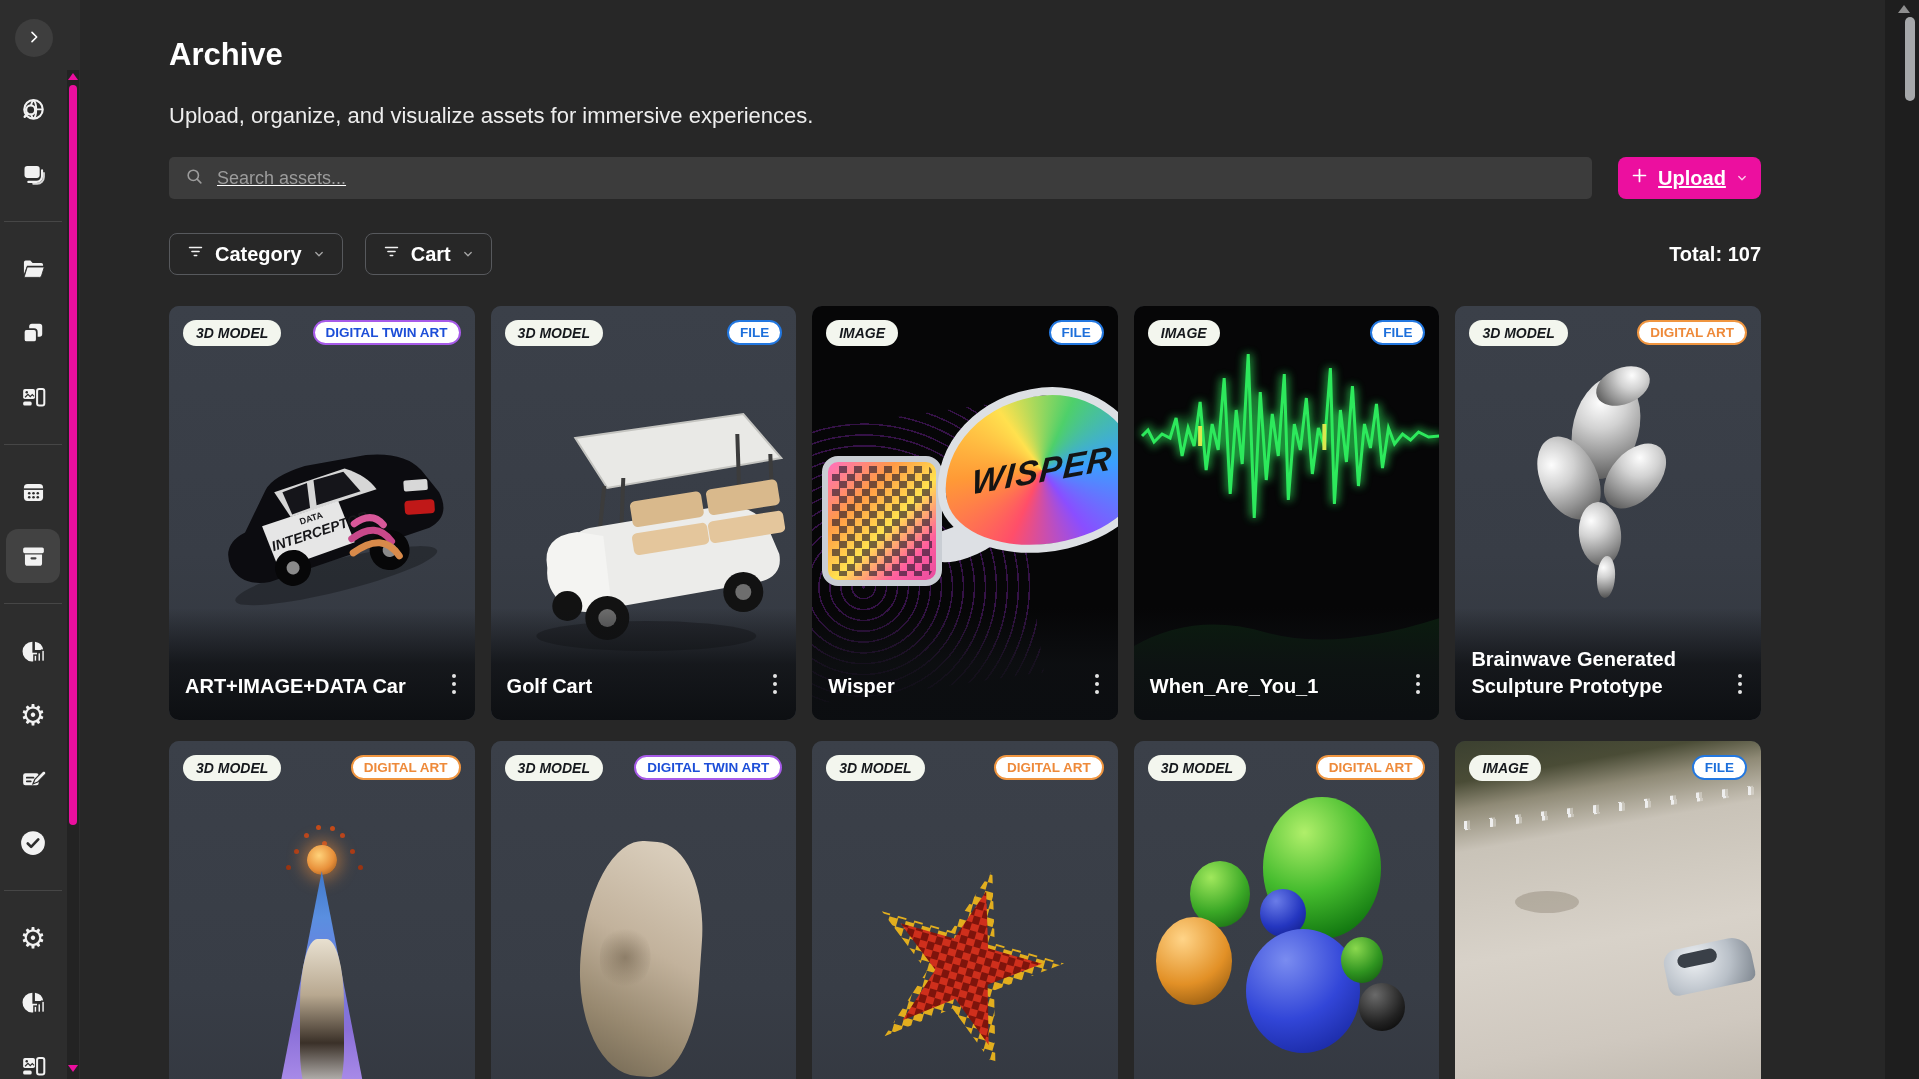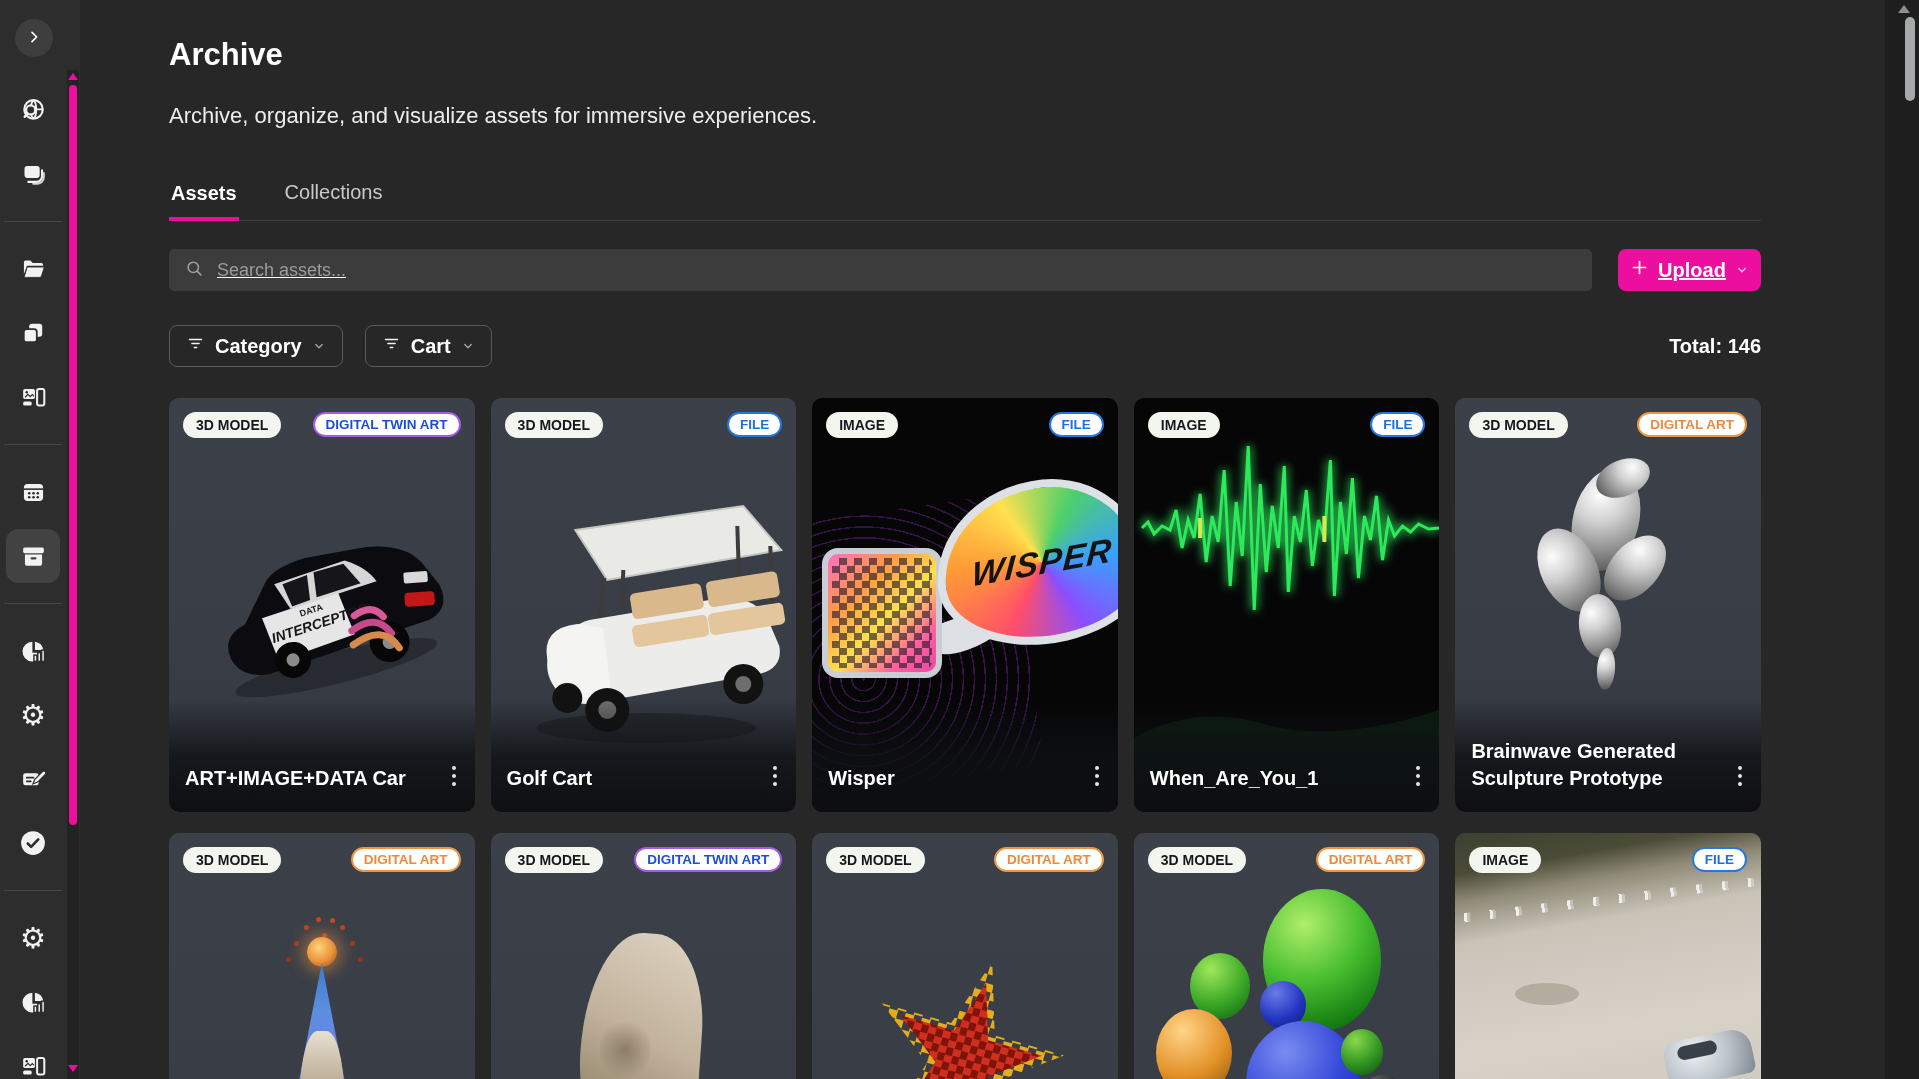--- a/index.html
+++ b/index.html
@@ -60,21 +60,21 @@
   .filter-btn .chev { color:#a8a8a8; display:flex; }
   .total-label { margin-left:auto; font-size:20px; font-weight:700; color:#fff; }
 
   
   .grid { margin-top:31px; display:grid; grid-template-columns:repeat(5,1fr); gap:21px 16px; }
   .card { height:414px; border-radius:10px; position:relative; overflow:hidden; background:#30353d; cursor:pointer; }
   .media { position:absolute; inset:0; }
   .fade { position:absolute; left:0; right:0; bottom:0; height:112px;
     background:linear-gradient(180deg,rgba(16,18,22,0) 0%,rgba(14,16,19,.8) 50%,rgba(12,14,17,.97) 100%); }
   .badge-row { position:absolute; top:14px; left:14px; right:14px; display:flex; justify-content:space-between; align-items:flex-start; z-index:3; }
-  .badge-type { background:#f3f6ee; color:#15181c; font-size:14px; font-weight:700; padding:5px 13px; border-radius:999px; }
+  .badge-type { background:#f3f6ee; color:#15181c; font-size:14px; font-weight:700; padding:5px 13px; border-radius:999px;font-style:italic; }
   .badge-tag { background:#fff; font-size:13.5px; font-weight:700; padding:3px 11px; border-radius:999px; border:2px solid; }
   .tag-blue   { color:#1d6fdb; border-color:#2277e0; }
   .tag-orange { color:#ee8a3a; border-color:#f0953f; }
   .tag-purple { color:#1d4ed8; border-color:#a65ae8; }
   .card-footer { position:absolute; left:0; right:0; bottom:0; z-index:3; display:flex; align-items:flex-end;
     justify-content:space-between; padding:12px 14px 20px 16px; }
   .card-title { font-size:20px; font-weight:700; color:#fff; line-height:27px; max-width:232px; }
   .kebab { display:flex; flex-direction:column; gap:4px; background:none; border:none; cursor:pointer; padding:6px 5px; }
   .kebab i { width:4px; height:4px; border-radius:50%; background:#e4e4e4; display:block; }
 
@@ -306,26 +306,22 @@
   <div class="side-scroll">
     <div class="up-arrow"></div>
     <div class="thumb"></div>
     <div class="down-arrow"></div>
   </div>
 </aside>
 
 <main class="main">
   <div class="content">
     <h1 class="page-title">Archive</h1>
-    <p class="subtitle">Archive, organize, and visualize assets for immersive experiences.</p>
-
-    <div class="tabs">
-      <button class="tab active">Assets</button>
-      <button class="tab">Collections</button>
-    </div>
+    <p class="subtitle">Upload, organize, and visualize assets for immersive experiences.</p>
+
 
     <div class="search-row">
       <div class="search-box">
         <span>
           <svg viewBox="0 0 24 24" width="19" height="19">
               <circle cx="10.5" cy="10.5" r="6.5" fill="none" stroke="#9c9c9c" stroke-width="2"></circle>
               <path d="M15.3 15.3L20 20" stroke="#9c9c9c" stroke-width="2" stroke-linecap="round"></path>
             </svg>
         </span>
         <input type="text" value="" placeholder="Search assets..." style="">
@@ -365,21 +361,21 @@
               <path d="M4.5 7h15M7.5 12h9M10.5 17h3" stroke="#f2f2f2" stroke-width="2" stroke-linecap="round"></path>
             </svg>
         </span>
         <span>Cart</span>
         <span class="chev">
           <svg viewBox="0 0 24 24" width="14" height="14">
               <path d="M6.5 9.5l5.5 5.5 5.5-5.5" fill="none" stroke="currentColor" stroke-width="2.2" stroke-linecap="round" stroke-linejoin="round"></path>
             </svg>
         </span>
       </button>
-      <span class="total-label">Total: 146</span>
+      <span class="total-label">Total: 107</span>
     </div>
 
     <div class="grid" id="cards-grid">
         <div class="card">
     <div class="media art-police-car">
             <svg viewBox="0 0 305 414" style="position:absolute;inset:0;width:100%;height:100%">
               <g transform="rotate(-14 150 210)">
                 <ellipse cx="152" cy="272" rx="104" ry="16" fill="rgba(0,0,0,.28)"></ellipse>
                 <path d="M52 238 Q48 214 74 208 L104 172 Q114 160 148 158 L210 162 Q248 168 260 190 L272 216 Q278 242 254 248 L86 262 Q58 260 52 238Z" fill="#0c0c10"></path>
                 <path d="M112 176 L186 170 Q206 182 212 198 L122 204Z" fill="#d6d6d6"></path>

